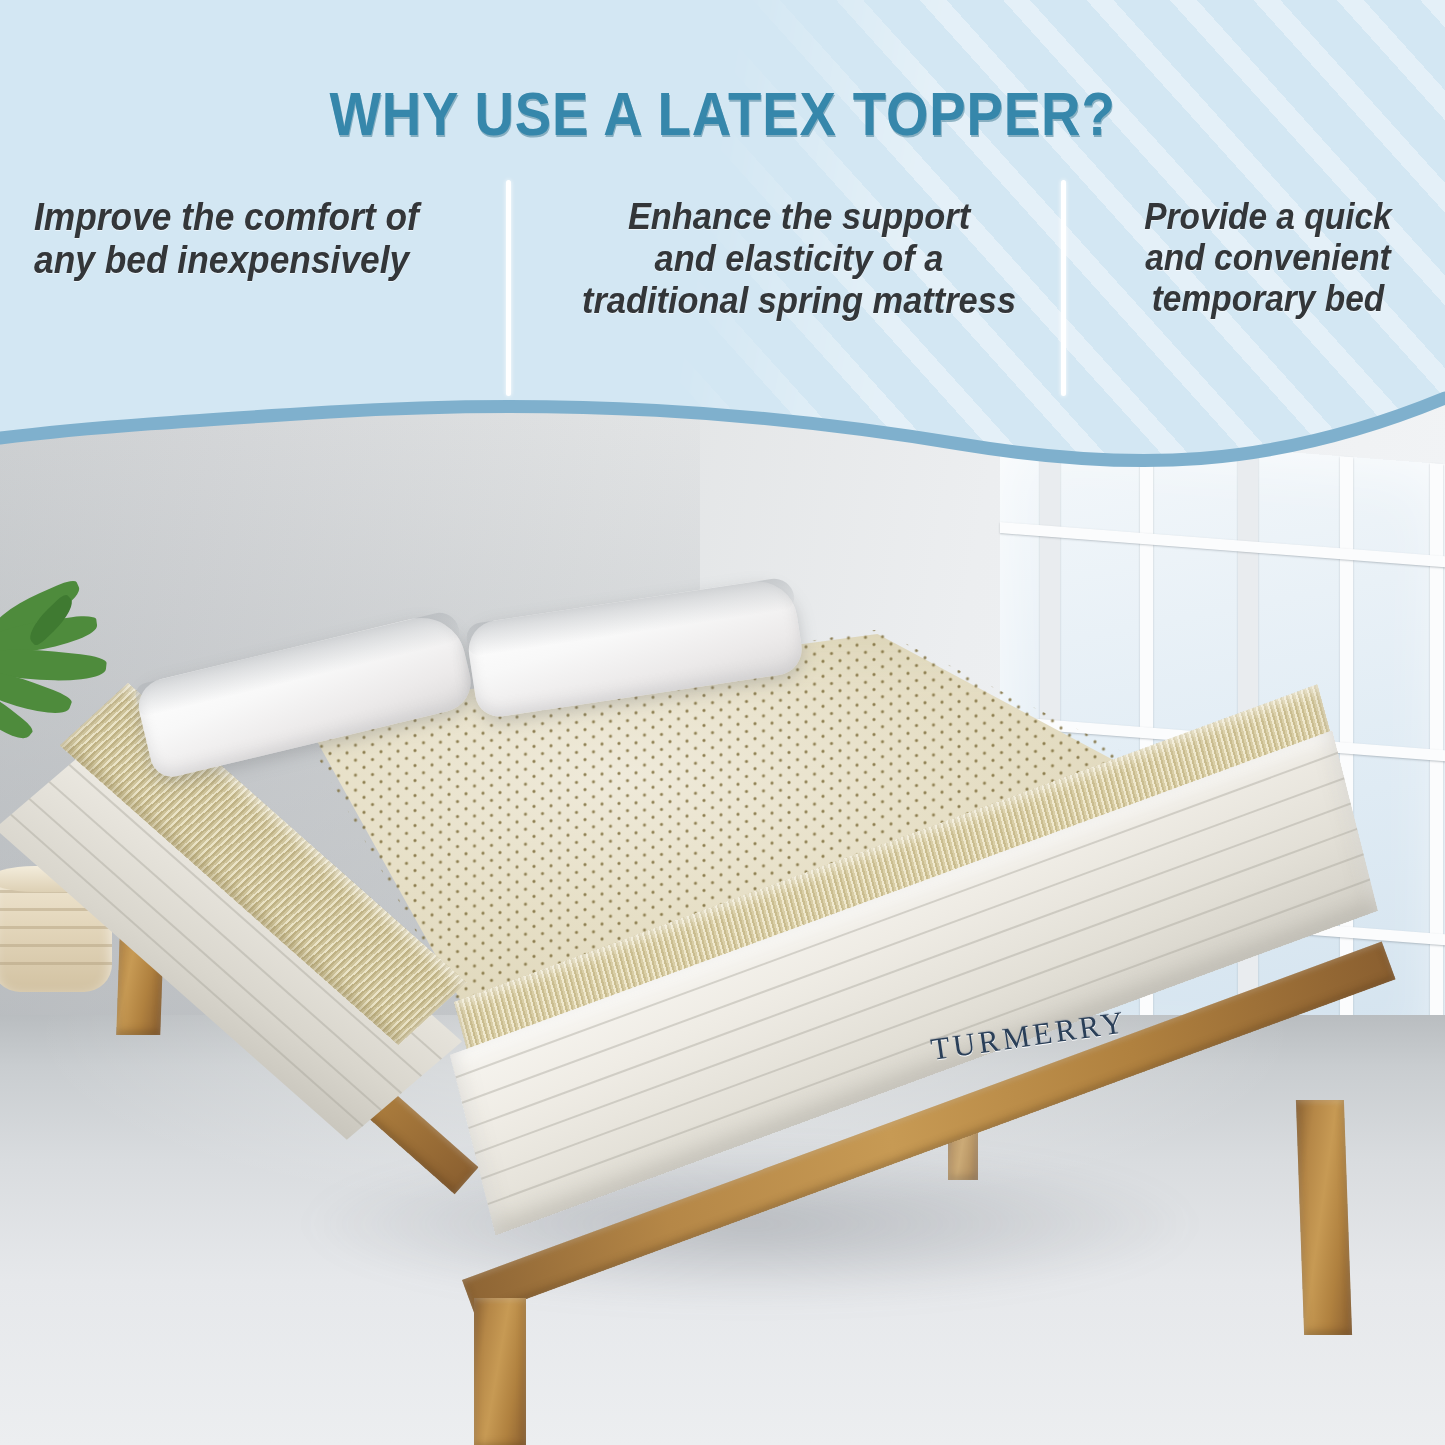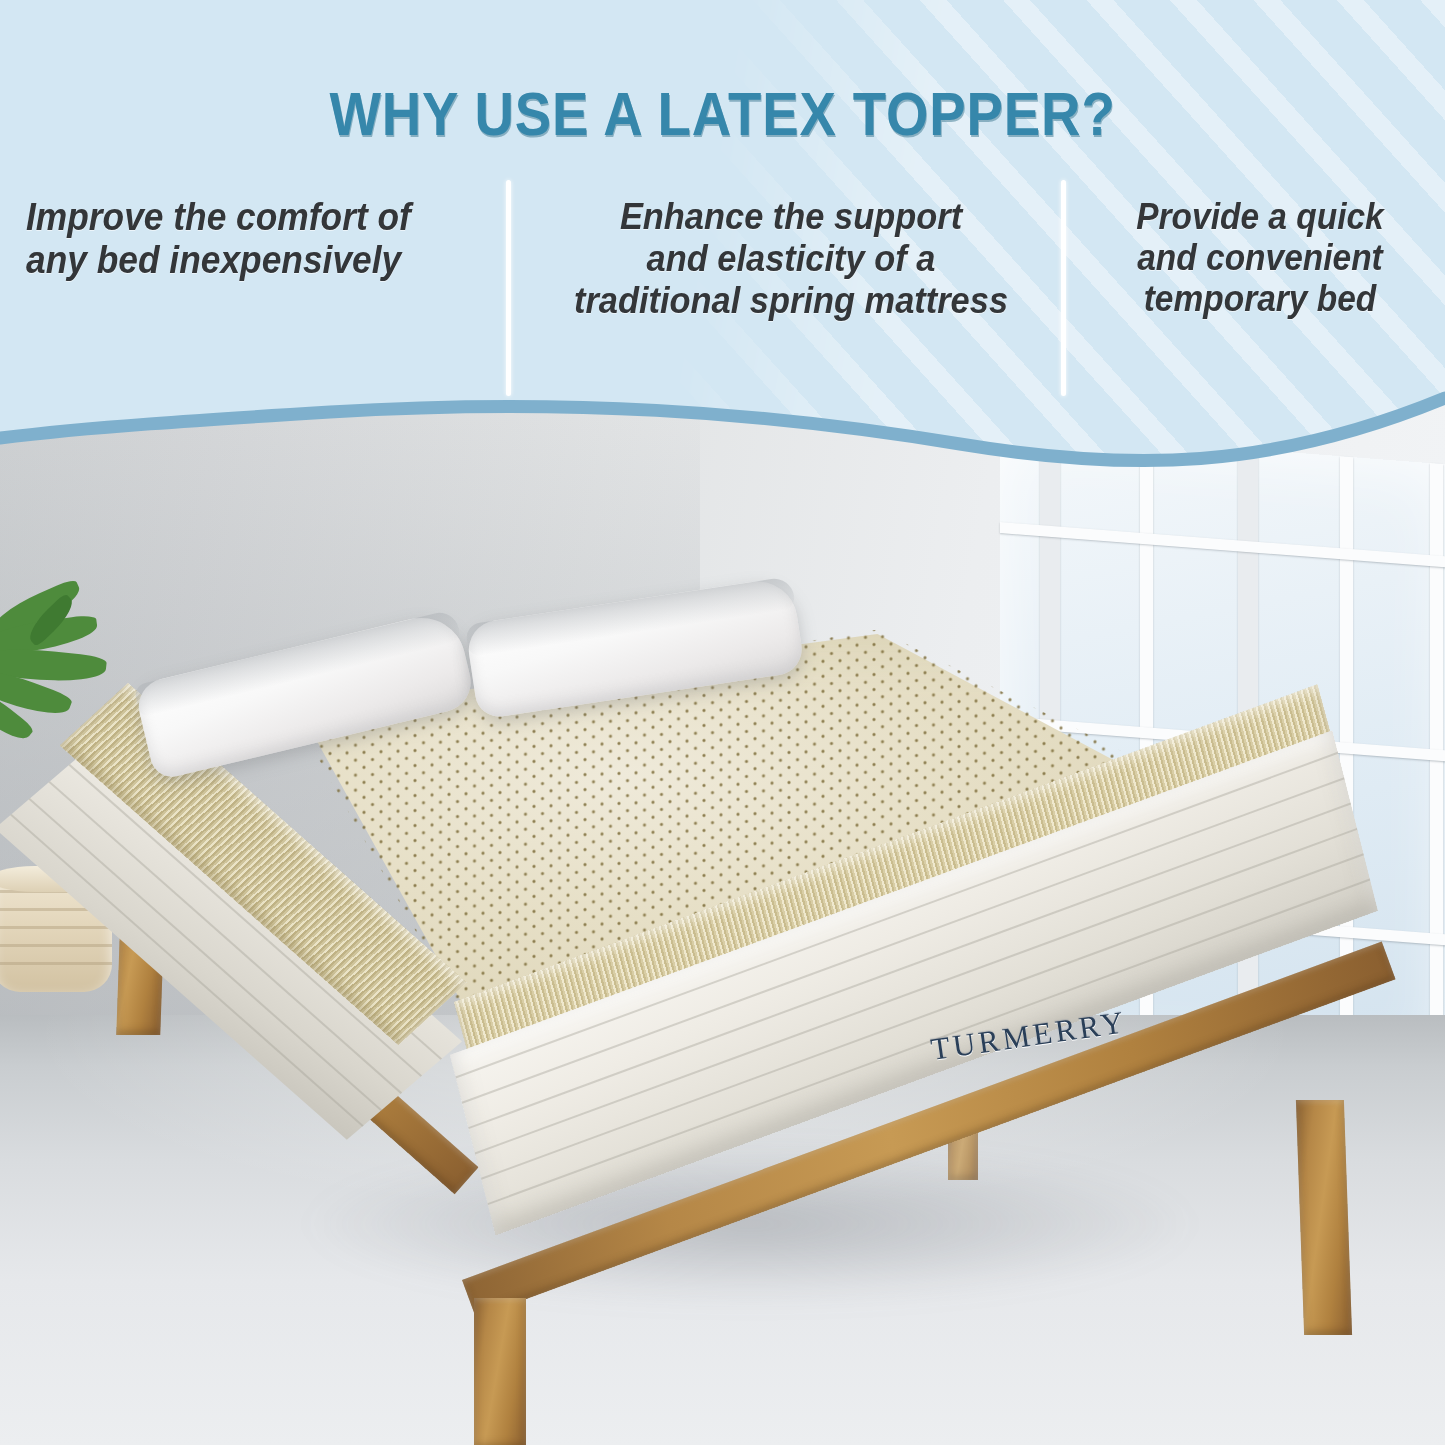--- a/index.html
+++ b/index.html
@@ -193,21 +193,21 @@
   }
 
   .headline{
     position:absolute;left:0;top:78px;width:1445px;text-align:center;
     font-size:62px;font-weight:700;letter-spacing:1px;
     color:#3687ab;
     text-shadow:1px 2px 0 rgba(42,106,134,.45);
     transform:scaleX(.88);
   }
 
-  .cols{position:absolute;left:4px;top:196px;width:1230px;height:200px;}
+  .cols{position:absolute;left:12px;top:196px;width:1230px;height:200px;}
   .col{
     position:absolute;top:0;
     font-style:italic;font-weight:700;
     color:#333639;
     line-height:1.14;
     text-shadow:0 1px 0 rgba(255,255,255,.55);
   }
   .col-1{left:22px;width:462px;font-size:38px;text-align:left;transform:scaleX(.93);transform-origin:left top;}
   .col-2{left:522px;width:530px;font-size:37px;text-align:center;transform:scaleX(.93);}
   .col-3{left:1086px;width:340px;font-size:36px;text-align:center;transform:scaleX(.93);}

